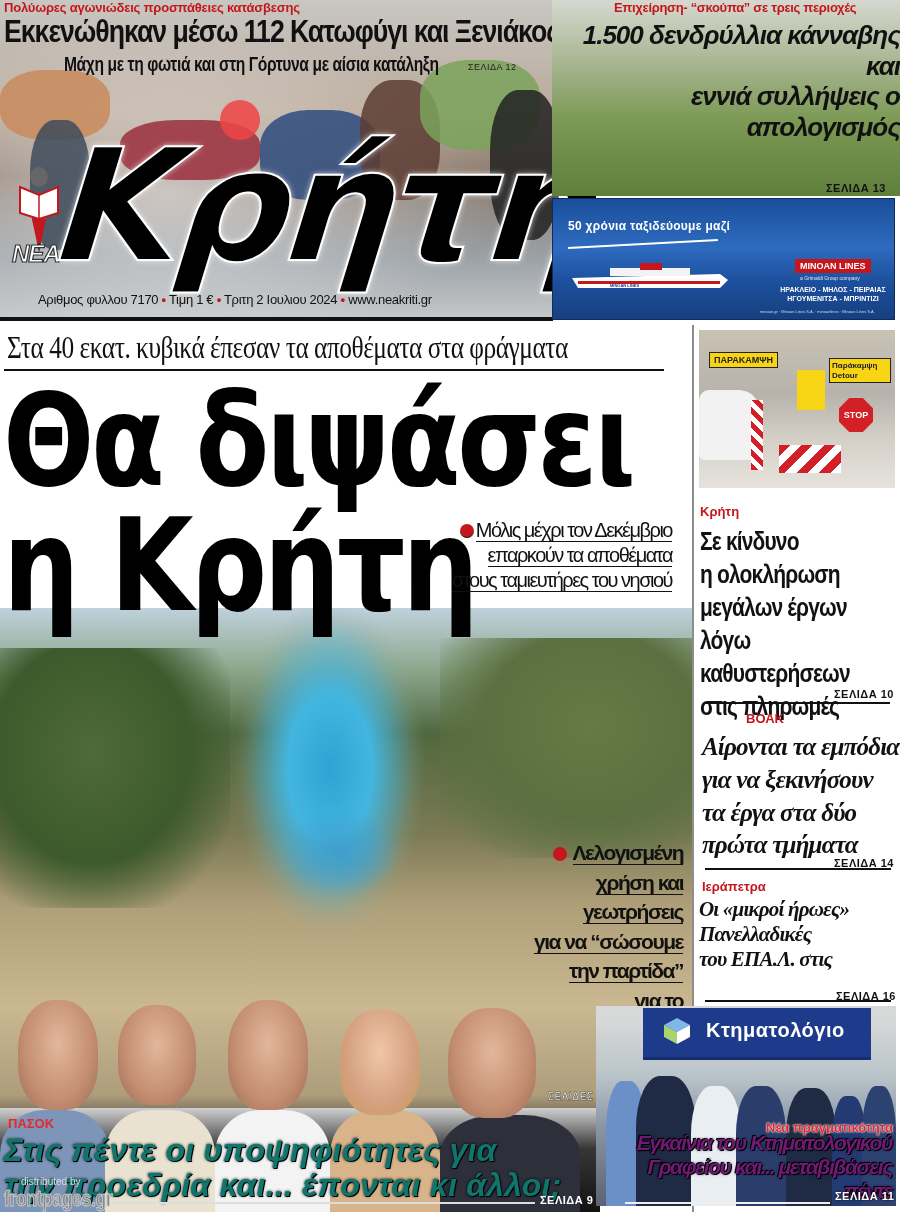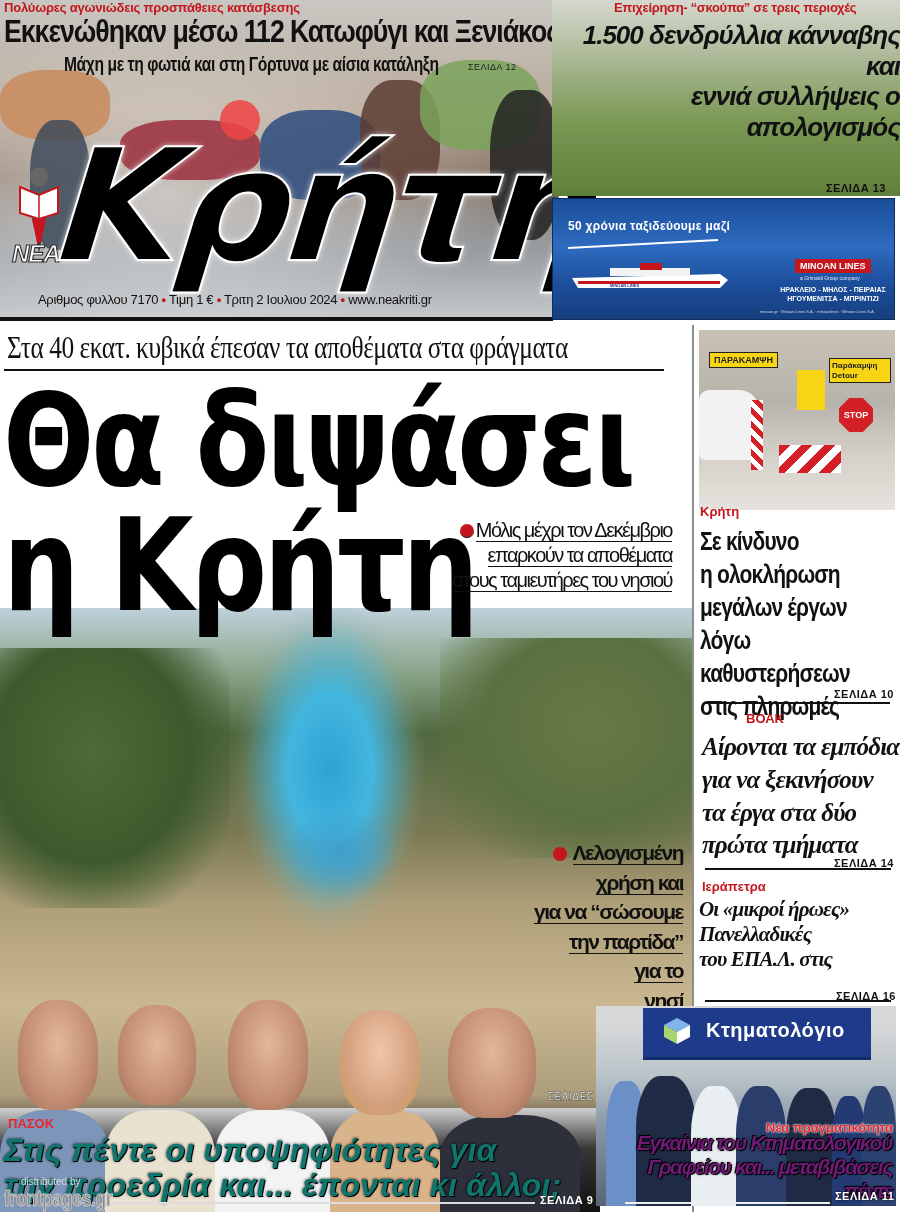--- a/index.html
+++ b/index.html
@@ -131,21 +131,21 @@
   .pasok-page { left: 540px; top: 1194px; font-size: 11px; font-weight: bold; color: #fff; letter-spacing: 0.5px; }
   .pasok-rule { left: 110px; top: 1202px; width: 425px; height: 2px; background: #ddd; }
   .watermark-small { left: 5px; top: 1176px; font-size: 10px; color: #ddd; padding-left: 16px; }
   .watermark {
     left: 4px; top: 1186px; font-size: 22px; font-weight: bold; color: #888; letter-spacing: -0.5px;
     -webkit-text-stroke: 1px #ccc; transform: scaleX(0.8); transform-origin: left top;
   }
 
   
   .rc-photo {
-    left: 699px; top: 330px; width: 196px; height: 180px;
+    left: 699px; top: 330px; width: 196px; height: 158px;
     background: linear-gradient(180deg, #c9c2b4 0%, #b7b3ac 40%, #d5d0c8 70%, #e6e3de 100%);
   }
   .sign { position: absolute; font-weight: bold; }
 
   .rc-kicker { font-size: 13px; font-weight: bold; color: #c4161c; }
   .rc-headline { font-weight: bold; color: #111; }
   .rc-page { font-size: 11px; color: #111; letter-spacing: 0.5px; font-weight: bold; }
   .rc-rule { height: 2px; background: #111; }
 
   .s1-kicker { left: 700px; top: 504px; }
@@ -278,20 +278,21 @@
 
 <div class="abs main-bullet1">
   <div><span class="red-dot"></span><span>Μόλις μέχρι τον Δεκέμβριο</span></div>
   <div><span>επαρκούν τα αποθέματα</span></div>
   <div><span>στους ταμιευτήρες του νησιού</span></div>
 </div>
 
 <div class="abs main-bullet2">
   <div><span class="red-dot" style="border:none;"></span> <span>Λελογισμένη</span></div>
   <div><span>χρήση και</span></div>
+  <div><span>γεωτρήσεις</span></div>
   <div><span>για να “σώσουμε</span></div>
   <div><span>την παρτίδα”</span></div>
   <div><span>για το</span></div>
   <div><span>νησί</span></div>
 </div>
 <div class="abs main-pages">ΣΕΛΙΔΕΣ 2-3</div>
 
 <div class="abs pasok-photo">
   <div class="shirt" style="left:0;top:110px;width:110px;height:110px;background:#7d95b8;"></div>
   <div class="face" style="left:18px;top:0;width:80px;height:110px;"></div>

